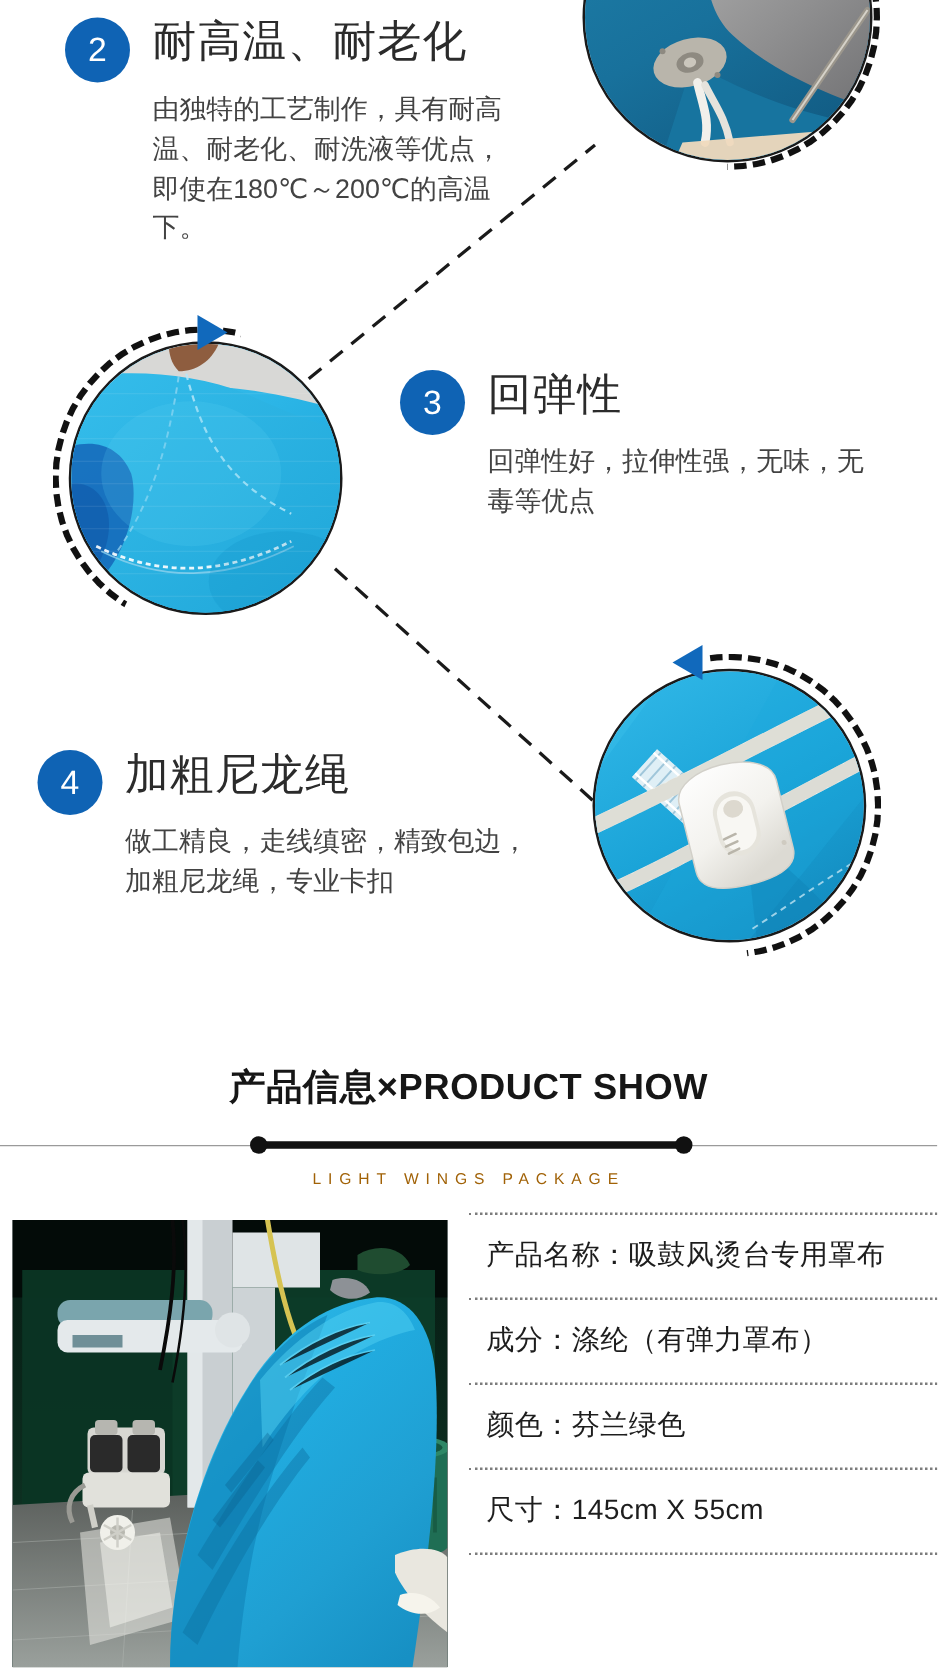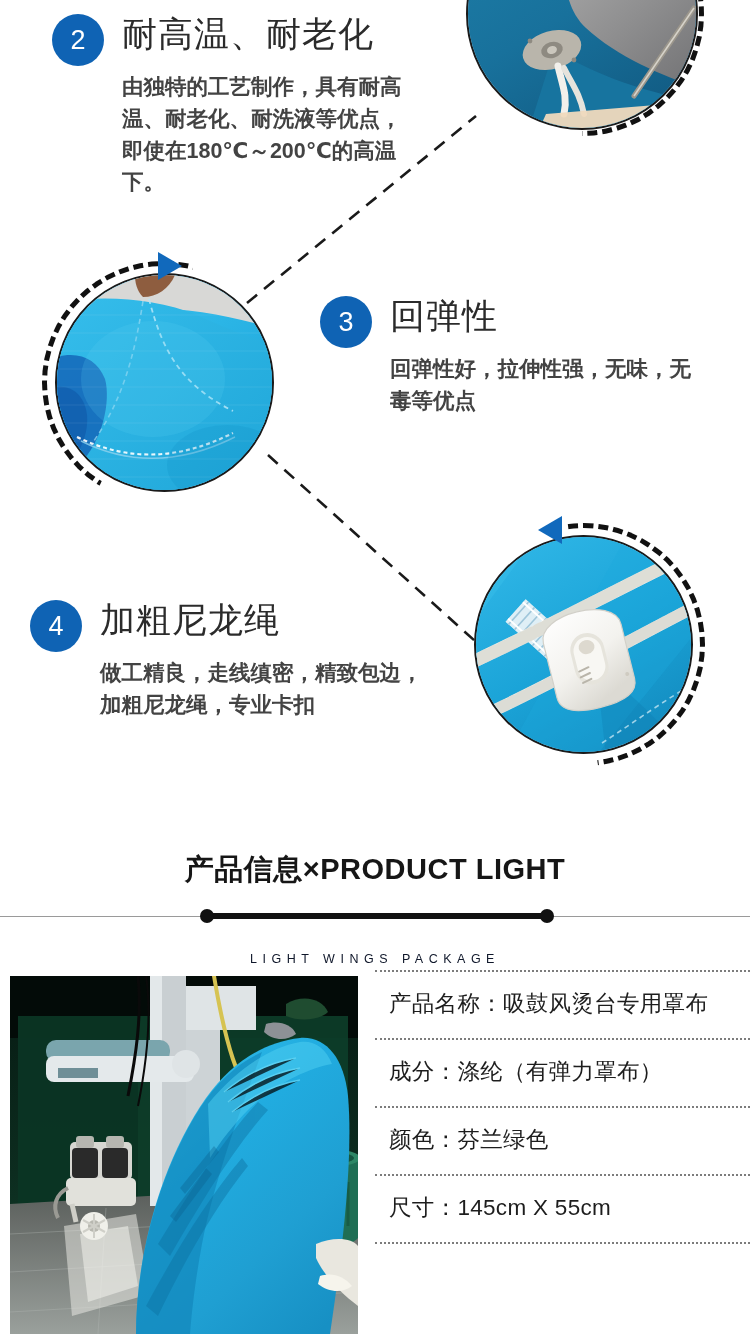--- a/index.html
+++ b/index.html
@@ -38,21 +38,21 @@
     letter-spacing: 1px;
     line-height: 1.05;
     margin-left: 18px;
     margin-top: 2px;
     white-space: nowrap;
   }
   .feat-body {
     font-size: 21.5px;
     line-height: 1.48;
     color: #434343;
-    font-weight: 700;
+    font-weight: 400;
   }
 
   
   #feature2 { left: 52px; top: 14px; width: 370px; }
   #feature2 .feat-body { margin-left: 70px; margin-top: 6px; width: 300px; }
 
   
   #feature3 { left: 320px; top: 296px; width: 380px; }
   #feature3 .feat-body { margin-left: 70px; margin-top: 6px; width: 320px; }
 
@@ -135,23 +135,23 @@
   .rule-dot {
     position: absolute; top: 5px;
     width: 14px; height: 14px; border-radius: 50%;
     background: #111111;
   }
   .rule-dot.left  { left: 200px; }
   .rule-dot.right { left: 540px; }
   .show-sub {
     text-align: center;
     font-size: 12.5px;
-    color: #0f172a;
+    color: #a16207;
     letter-spacing: 5.5px;
-    margin-top: 22px;
+    margin-top: 6px;
     font-family: "Liberation Sans", sans-serif;
   }
 
   
   #infoArea { position: absolute; left: 0; top: 970px; width: 750px; height: 364px; }
 
   #productPhoto {
     position: absolute; left: 10px; top: 6px;
     width: 348px; height: 358px;
     overflow: hidden;
@@ -391,21 +391,21 @@
 
   <div class="feature" id="feature4">
     <div class="feat-head">
       <div class="num-circle">4</div>
       <div class="feat-title">加粗尼龙绳</div>
     </div>
     <div class="feat-body">做工精良，走线缜密，精致包边，加粗尼龙绳，专业卡扣</div>
   </div>
 
   <div id="showHeading" style="top:850px;">
-    <div class="show-title">产品信息×PRODUCT LIGHT</div>
+    <div class="show-title">产品信息×PRODUCT SHOW</div>
     <div class="rule-wrap">
       <div class="rule-thin"></div>
       <div class="rule-thick"></div>
       <div class="rule-dot left"></div>
       <div class="rule-dot right"></div>
     </div>
     <div class="show-sub">LIGHT WINGS PACKAGE</div>
   </div>
 
   <div id="infoArea">

